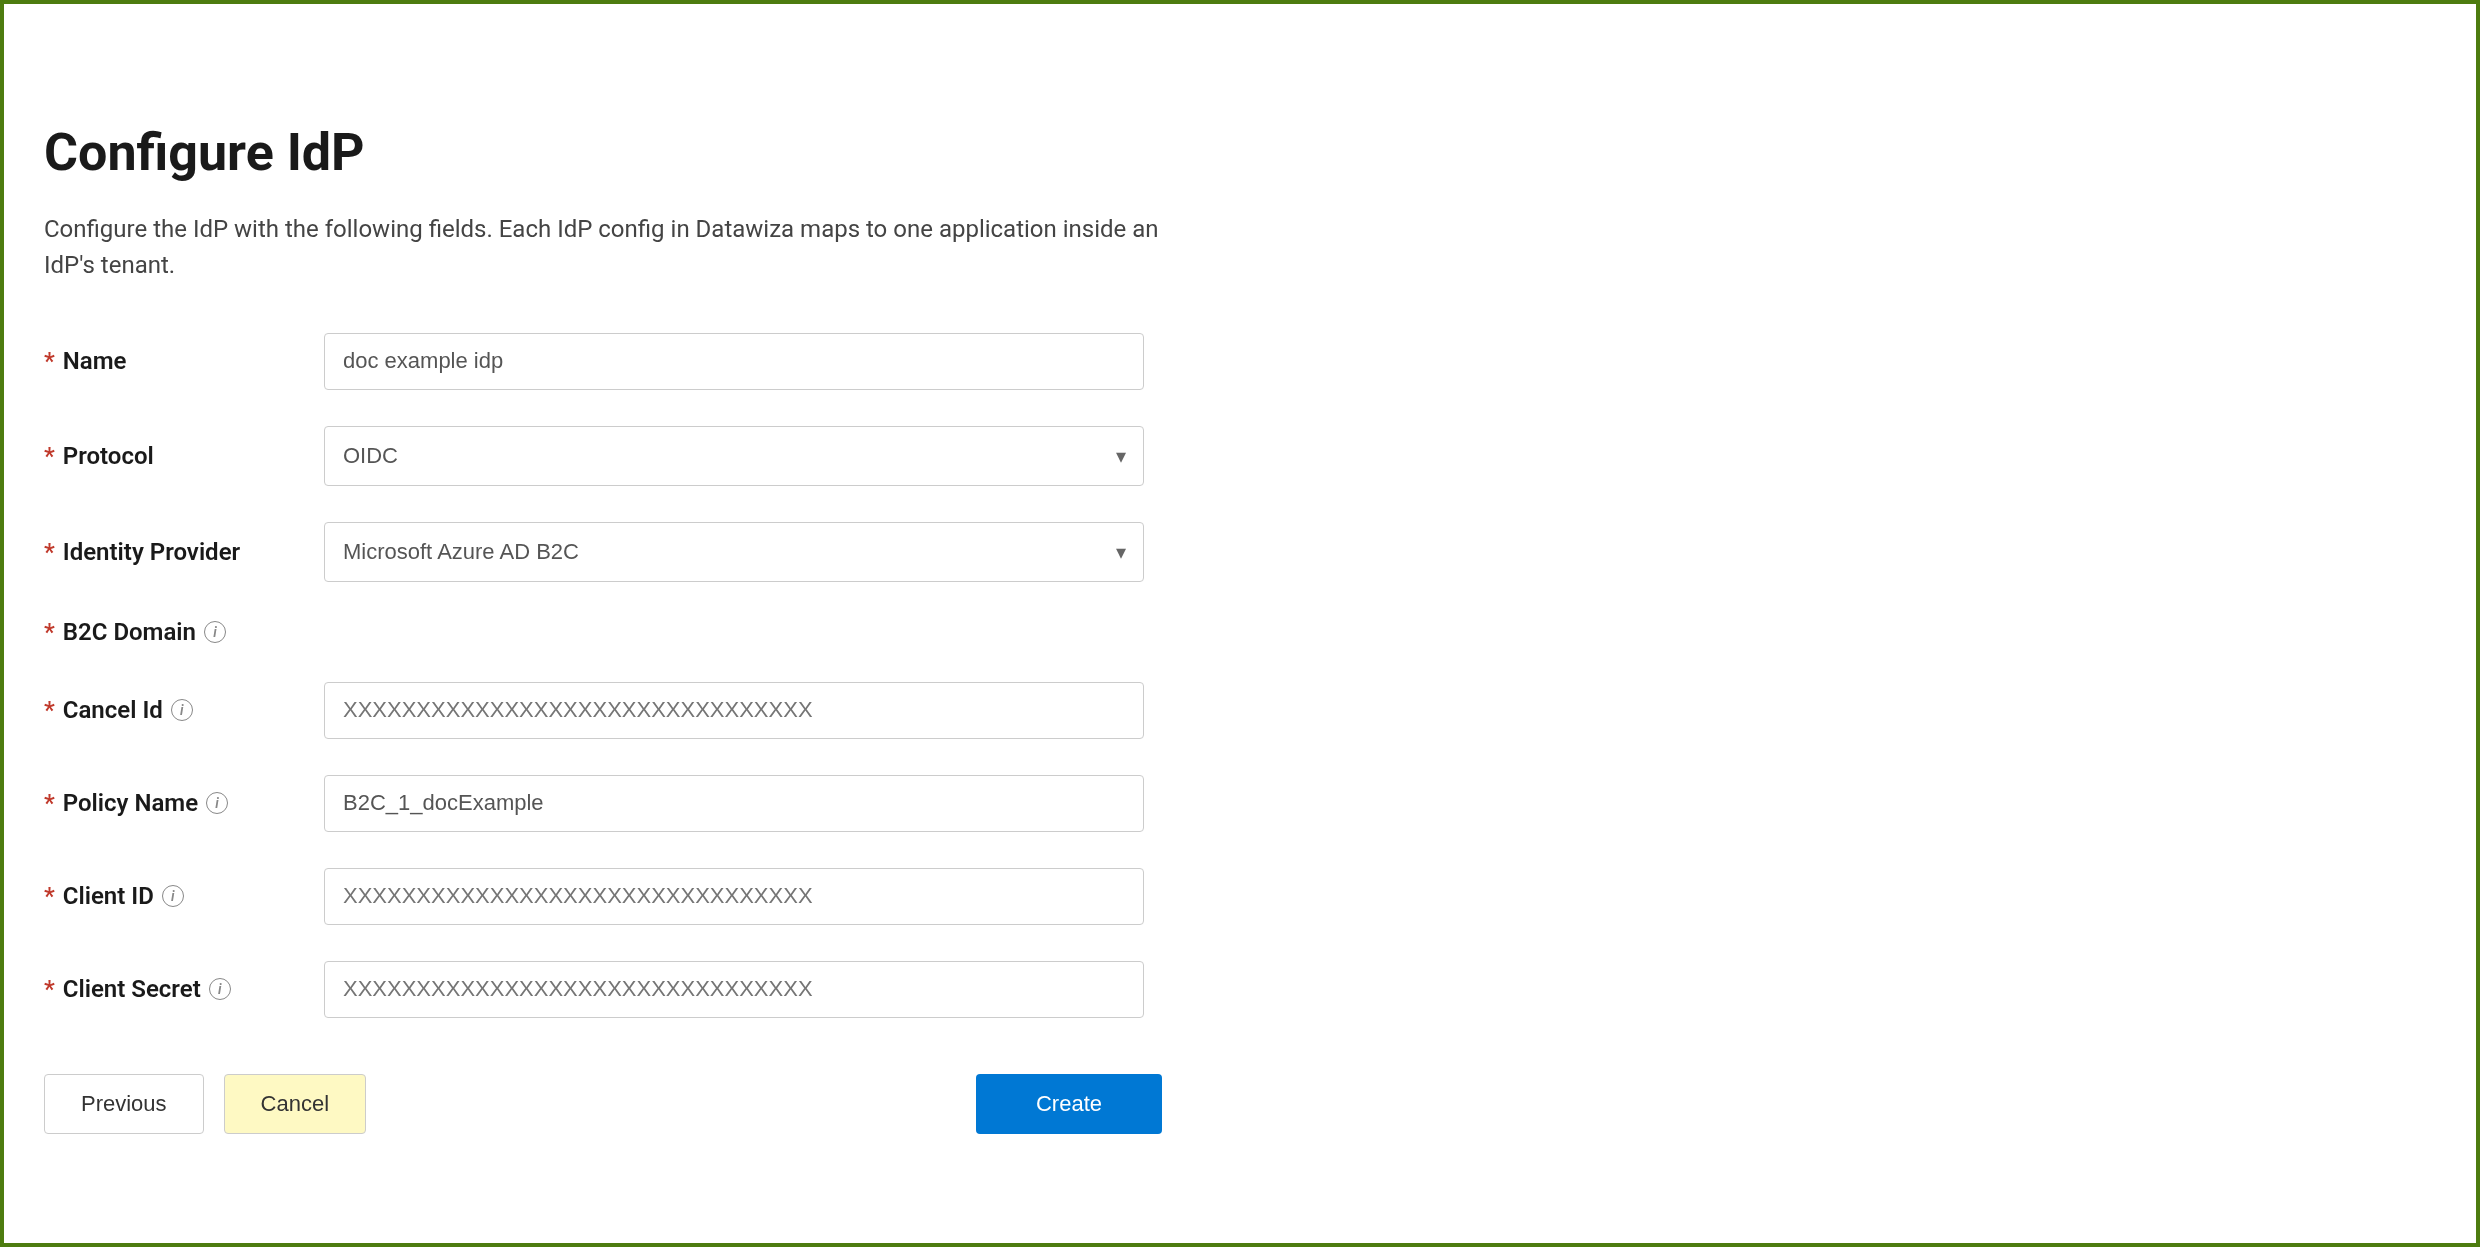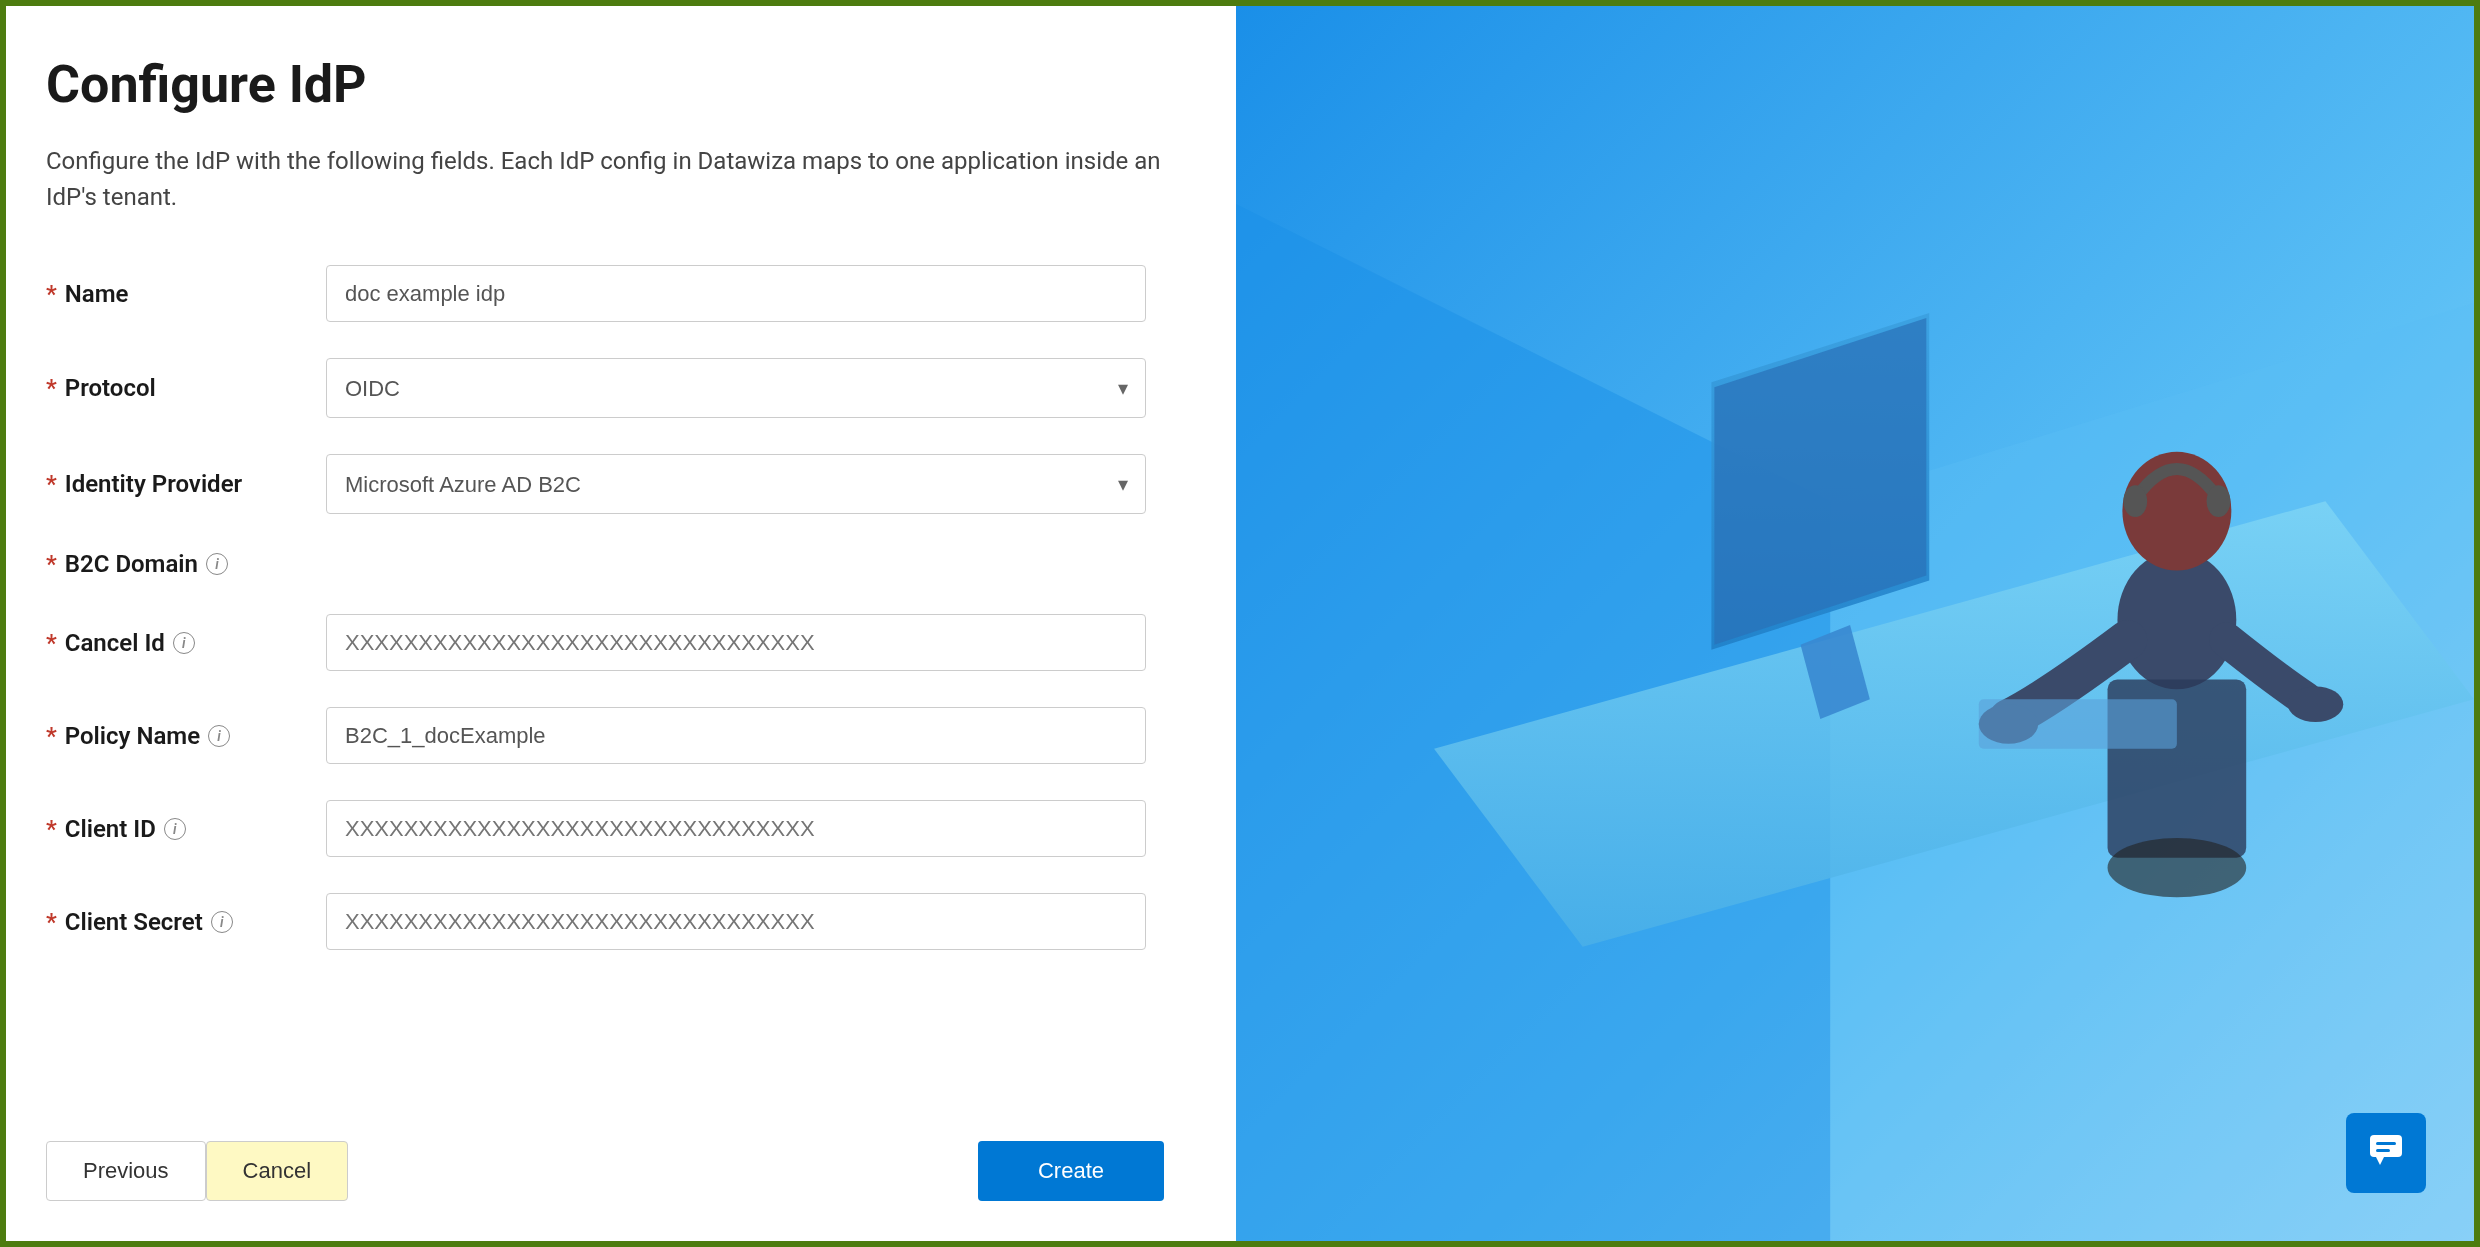--- a/index.html
+++ b/index.html
@@ -11,21 +11,22 @@
       font-family: -apple-system, BlinkMacSystemFont, 'Segoe UI', Roboto, sans-serif;
       background: #fff;
       width: 2480px;
       height: 1247px;
       overflow: hidden;
     }
     .page-wrapper {
       display: flex;
       width: 100%;
       height: 100%;
-      border: 6px solid #4d7c0f;
+      border: 4px solid #4d7c0f;
+      align-items: center;
     }
     .form-panel {
       flex: 0 0 1230px;
       padding: 48px 60px 40px 40px;
       display: flex;
       flex-direction: column;
       background: #fff;
     }
     .page-title {
       font-size: 52px;
@@ -113,20 +114,21 @@
       top: 50%;
       transform: translateY(-50%);
       pointer-events: none;
       color: #666;
       font-size: 20px;
     }
     .form-actions {
       display: flex;
       align-items: center;
       margin-top: 20px;
+      gap: 20px;
     }
     .btn-previous {
       height: 60px;
       padding: 0 36px;
       border: 1.5px solid #ccc;
       border-radius: 4px;
       background: #fff;
       font-size: 22px;
       color: #333;
       cursor: pointer;

